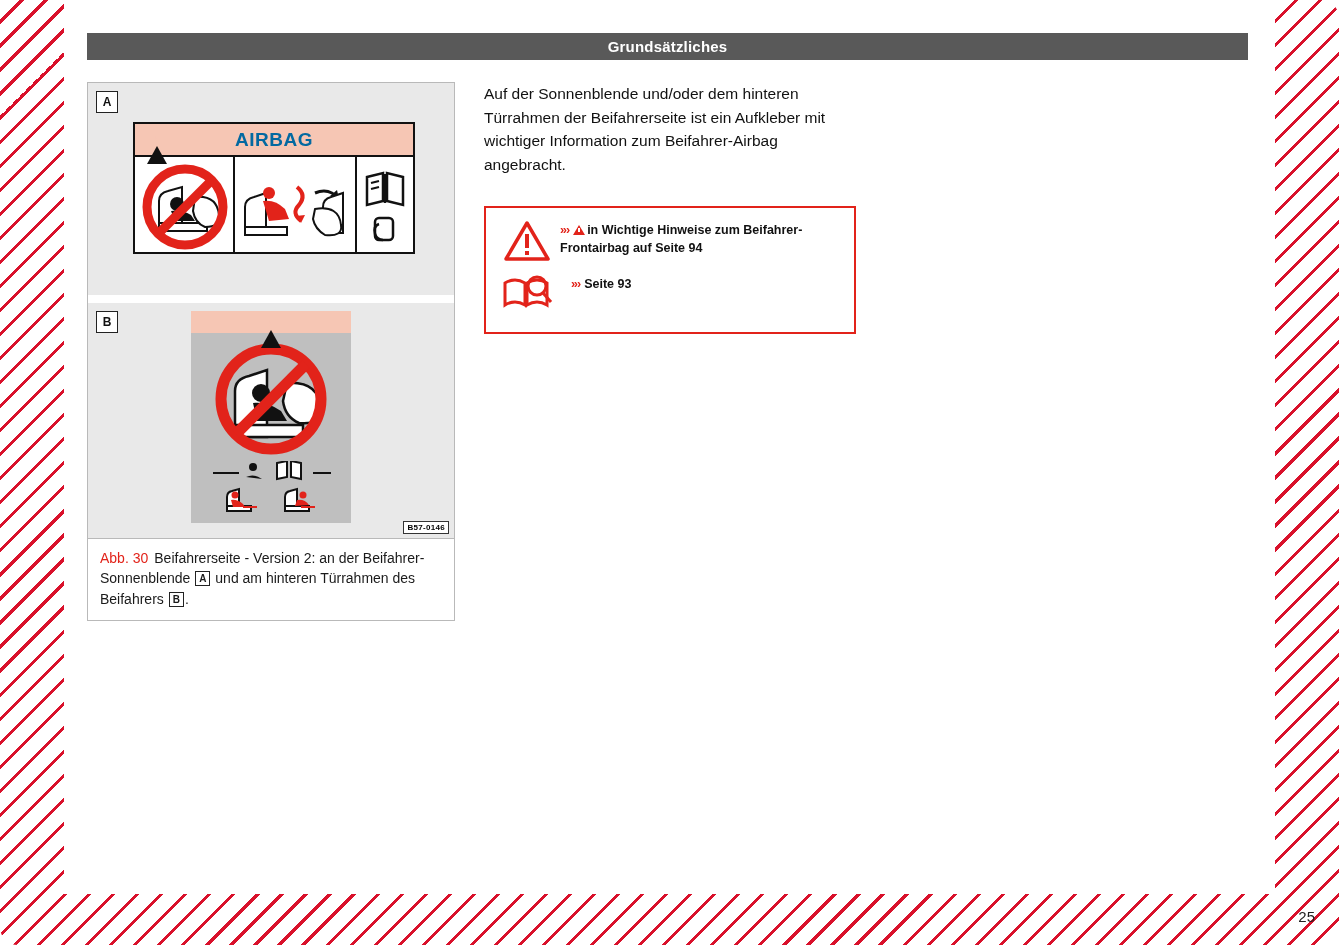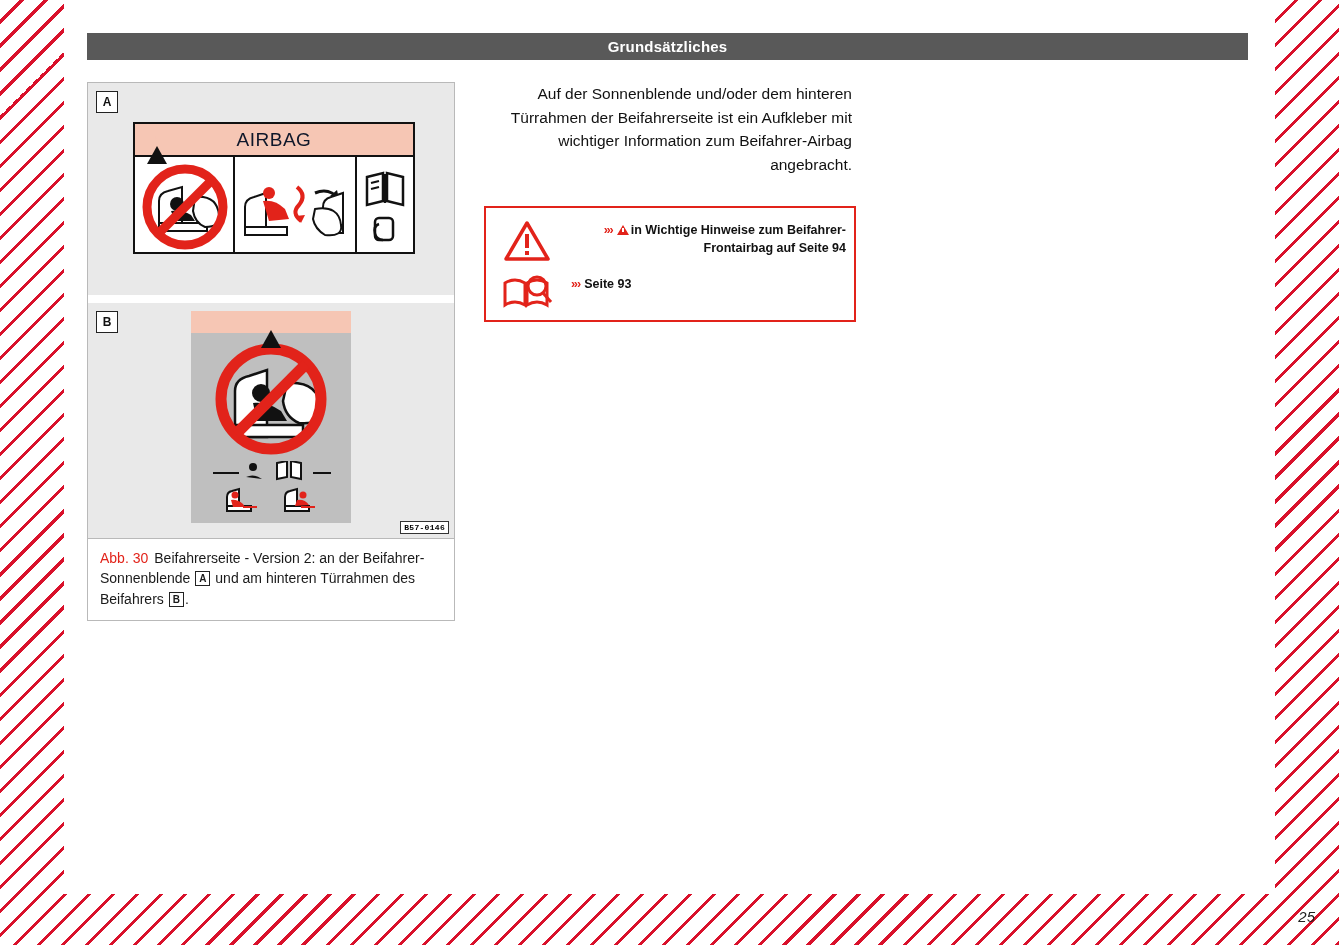--- a/index.html
+++ b/index.html
@@ -21,20 +21,21 @@
     height: 945px;
     background-color: #ffffff;
     background-image: repeating-linear-gradient(
       -45deg,
       #d9112b 0px,
       #d9112b 3px,
       #ffffff 3px,
       #ffffff 17px
     );
     box-sizing: border-box;
+    border-radius: 18px;
   }
   .paper {
     position: absolute;
     left: 64px;
     top: 0px;
     width: 1211px;
     height: 894px;
     background: #ffffff;
   }
 
@@ -60,21 +61,20 @@
     position: absolute;
     left: 87px;
     top: 82px;
     width: 368px;
   }
   .col-right {
     position: absolute;
     left: 484px;
     top: 82px;
     width: 400px;
-    text-align: right;
   }
 
   
   .figure {
     border: 1px solid #b9b9b9;
     background: #ffffff;
     box-sizing: border-box;
     width: 368px;
   }
   .fig-imgs {
@@ -107,21 +107,21 @@
   }
   .code-tag {
     position: absolute;
     right: 5px;
     bottom: 4px;
     border: 1px solid #333;
     background: #fff;
     font-size: 8px;
     font-weight: bold;
     padding: 1px 3px;
-    font-family: Liberation Mono, monospace;
+    font-family: Liberation Sans, sans-serif;
     letter-spacing: .3px;
   }
 
   
   .sticker-a {
     position: absolute;
     left: 45px;
     top: 39px;
     width: 282px;
     height: 132px;
@@ -133,23 +133,23 @@
     height: 31px;
     background: #f6c6b4;
     border-bottom: 2px solid #111;
     display: flex;
     align-items: center;
     justify-content: center;
     position: relative;
   }
   .sticker-a .title .txt {
     font-size: 19px;
-    font-weight: normal;
+    font-weight: bold;
     letter-spacing: .5px;
-    color: #0f172a;
+    color: #0369a1;
   }
   .sticker-a .title .warn {
     position: absolute;
     left: 12px;
     top: 5px;
   }
   .tri {
     width: 0; height: 0;
     border-left: 10px solid transparent;
     border-right: 10px solid transparent;
@@ -239,21 +239,21 @@
     color: #111;
     width: 368px;
   }
 
   
   .refbox {
     margin-top: 30px;
     border: 2px solid #e2231a;
     width: 372px;
     box-sizing: border-box;
-    padding: 10px 8px 4px 8px;
+    padding: 10px 8px 16px 8px;
   }
   .refrow {
     display: flex;
     align-items: flex-start;
     min-height: 44px;
   }
   .refrow + .refrow { margin-top: 10px; gap: 11px; }
   .ref-ico {
     width: 66px;
     flex: 0 0 66px;
@@ -293,21 +293,20 @@
     background: #fff;
   }
 
   
   .pagenum {
     position: absolute;
     right: 24px;
     bottom: 20px;
     font-size: 15px;
     color: #222;
-    font-style: italic;
   }
 </style>
 </head>
 <body>
 
 <div class="page">
   <div class="paper"></div>
 
   <div class="header-bar">
     <span>Grundsätzliches</span>

